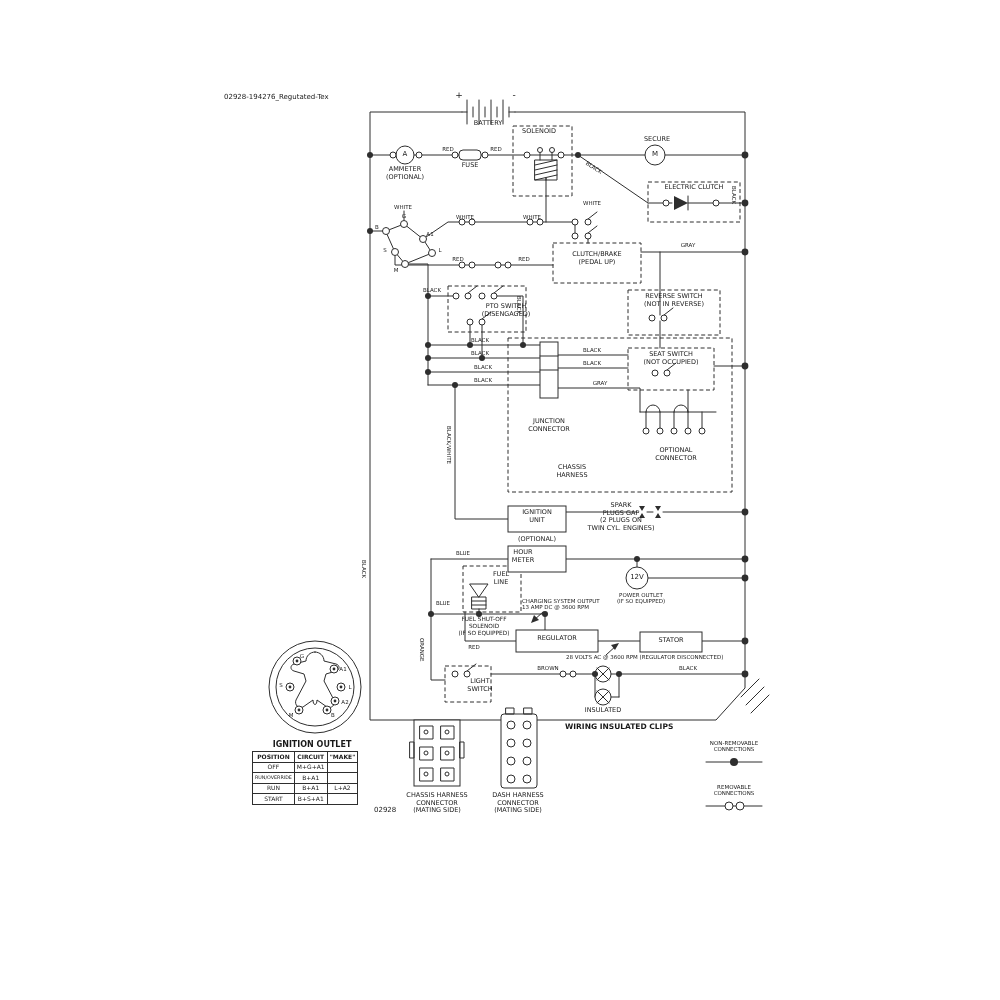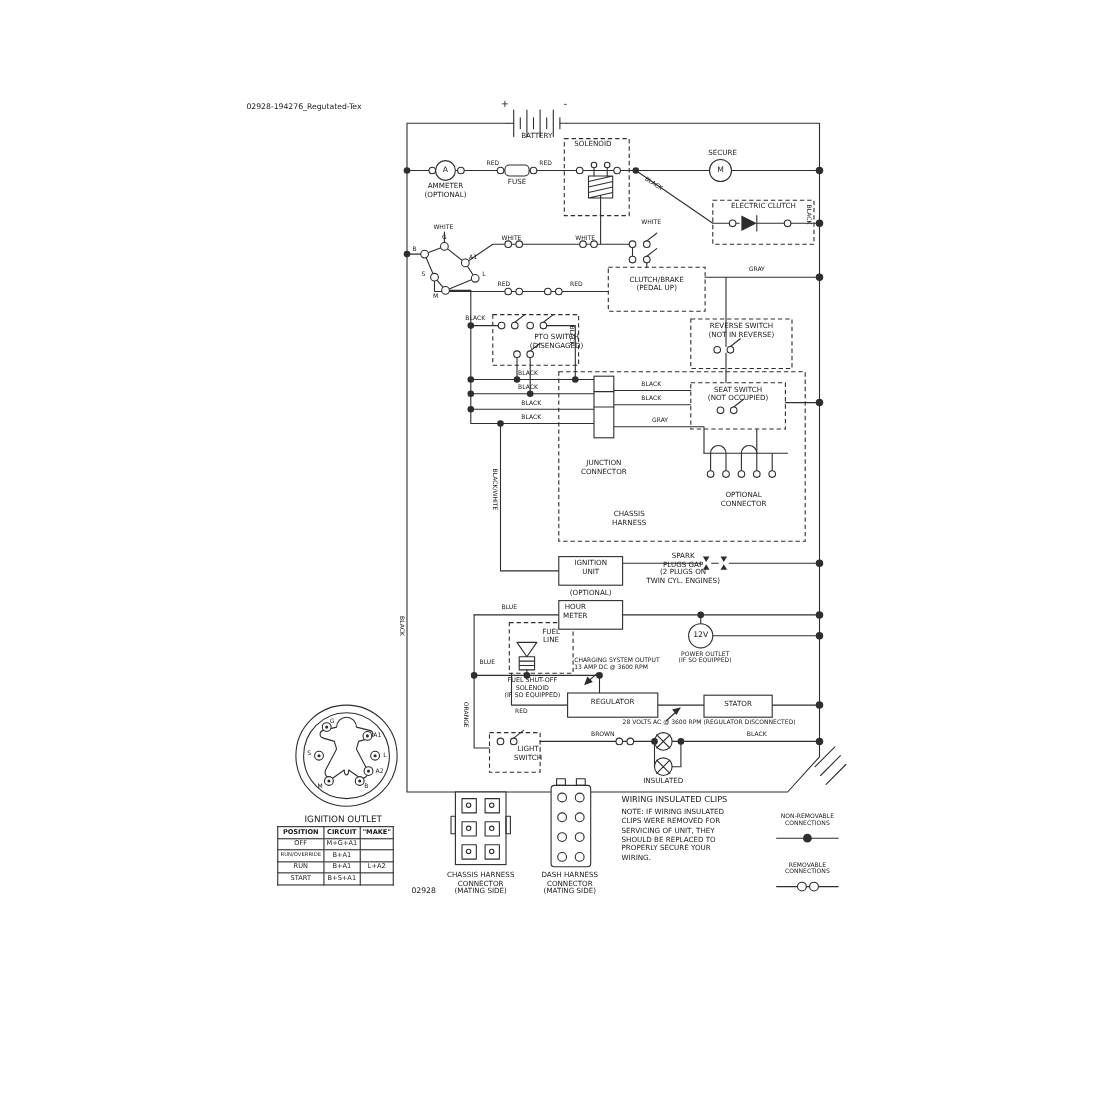--- a/index.html
+++ b/index.html
@@ -9,21 +9,21 @@
   .w,.ol{stroke:#2e2e2e;stroke-width:1;fill:none;stroke-linecap:round;stroke-linejoin:round}
   .wd{stroke:#2e2e2e;stroke-width:1;fill:none;stroke-dasharray:4 2.6}
   .bx{stroke:#2e2e2e;stroke-width:1;fill:#fff}
   .oc{stroke:#2e2e2e;stroke-width:1;fill:#fff}
   .dot{fill:#2e2e2e;stroke:none}
   .fl{fill:#2e2e2e;stroke:none}
   .lbl{position:absolute;font-size:6.5px;line-height:1.18;white-space:pre-line;color:#191919}
   .c{transform:translateX(-50%);text-align:center}
   .sm{font-size:5.8px}
   .xs{font-size:5.5px}
-  .b{font-weight:normal}
+  .b{font-weight:bold}
   .t7{font-size:7px}
   .t8{font-size:8px}
   .t9{font-size:9px}
   .v{writing-mode:vertical-rl;text-orientation:mixed;white-space:nowrap}
   .s33{transform:rotate(33deg);transform-origin:0 0}
   .note{width:120px;line-height:1.28}
   .tablewrap{position:absolute}
   .tablewrap table{border-collapse:collapse}
   .tablewrap th,.tablewrap td{border:1px solid #2e2e2e;font-size:6px;line-height:1.1;
       padding:1.5px 2px;font-weight:normal;text-align:center;white-space:nowrap}
@@ -374,24 +374,18 @@
 
 <div class="lbl t7" style="left:374px;top:806px">02928</div>
 <div class="lbl c" style="left:437px;top:792px">CHASSIS HARNESS
 CONNECTOR
 (MATING SIDE)</div>
 <div class="lbl c" style="left:518px;top:792px">DASH HARNESS
 CONNECTOR
 (MATING SIDE)</div>
 
 <div class="lbl b" style="left:565px;top:723px;font-size:7.5px">WIRING INSULATED CLIPS</div>
-<div class="lbl b note" style="left:565px;top:734px">NOTE: IF WIRING INSULATED
-CLIPS WERE REMOVED FOR
-SERVICING OF UNIT, THEY
-SHOULD BE REPLACED TO
-PROPERLY SECURE YOUR
-WIRING.</div>
 <div class="lbl c xs" style="left:734px;top:740px">NON-REMOVABLE
 CONNECTIONS</div>
 <div class="lbl c xs" style="left:734px;top:784px">REMOVABLE
 CONNECTIONS</div>
 
 </div>
 
 </body></html>

